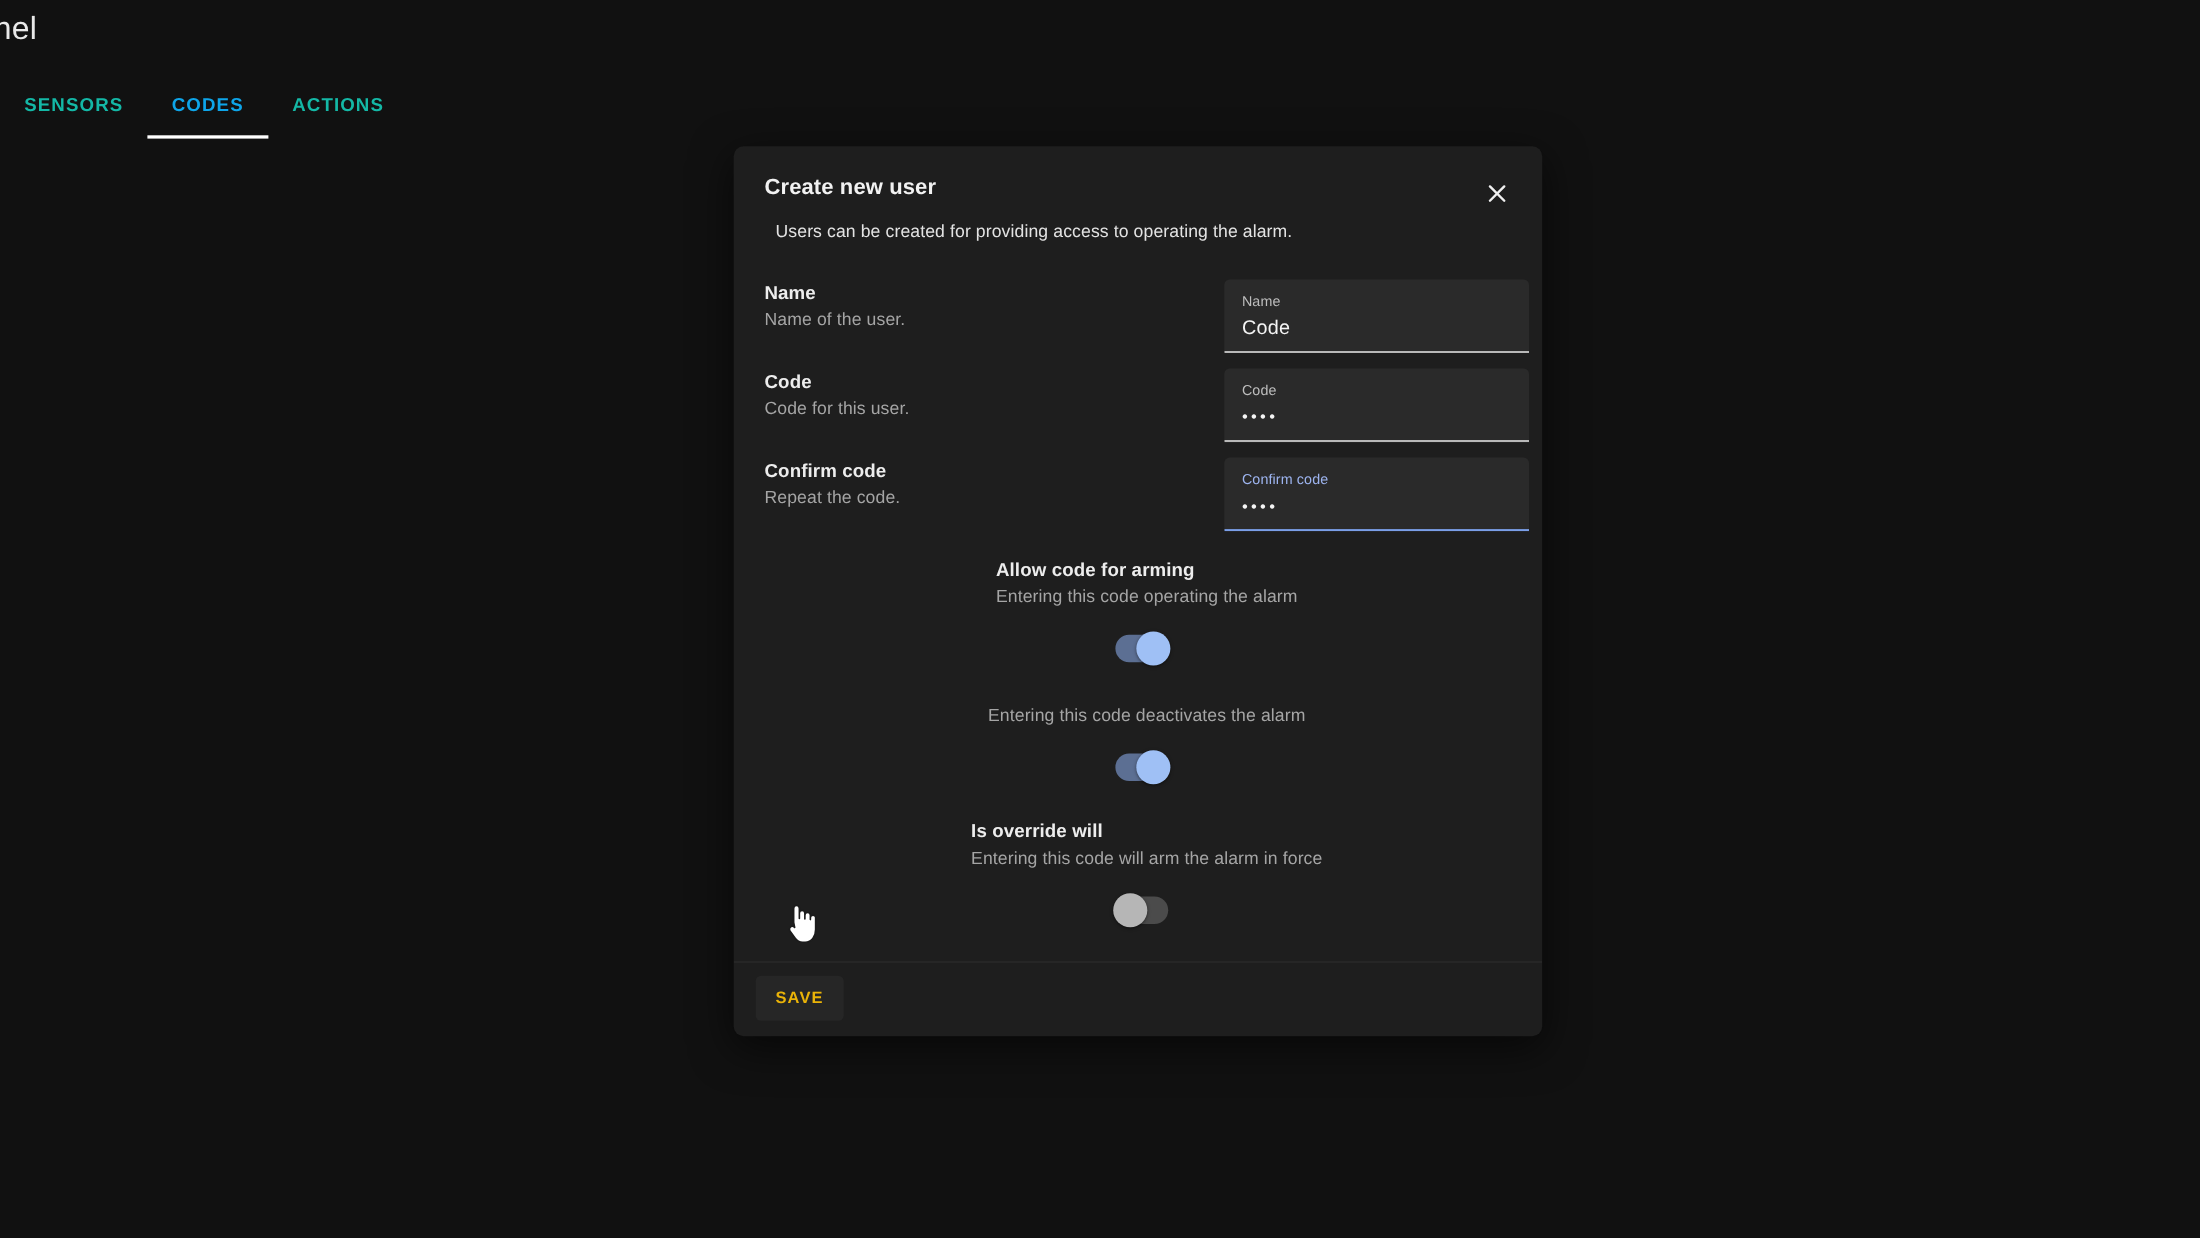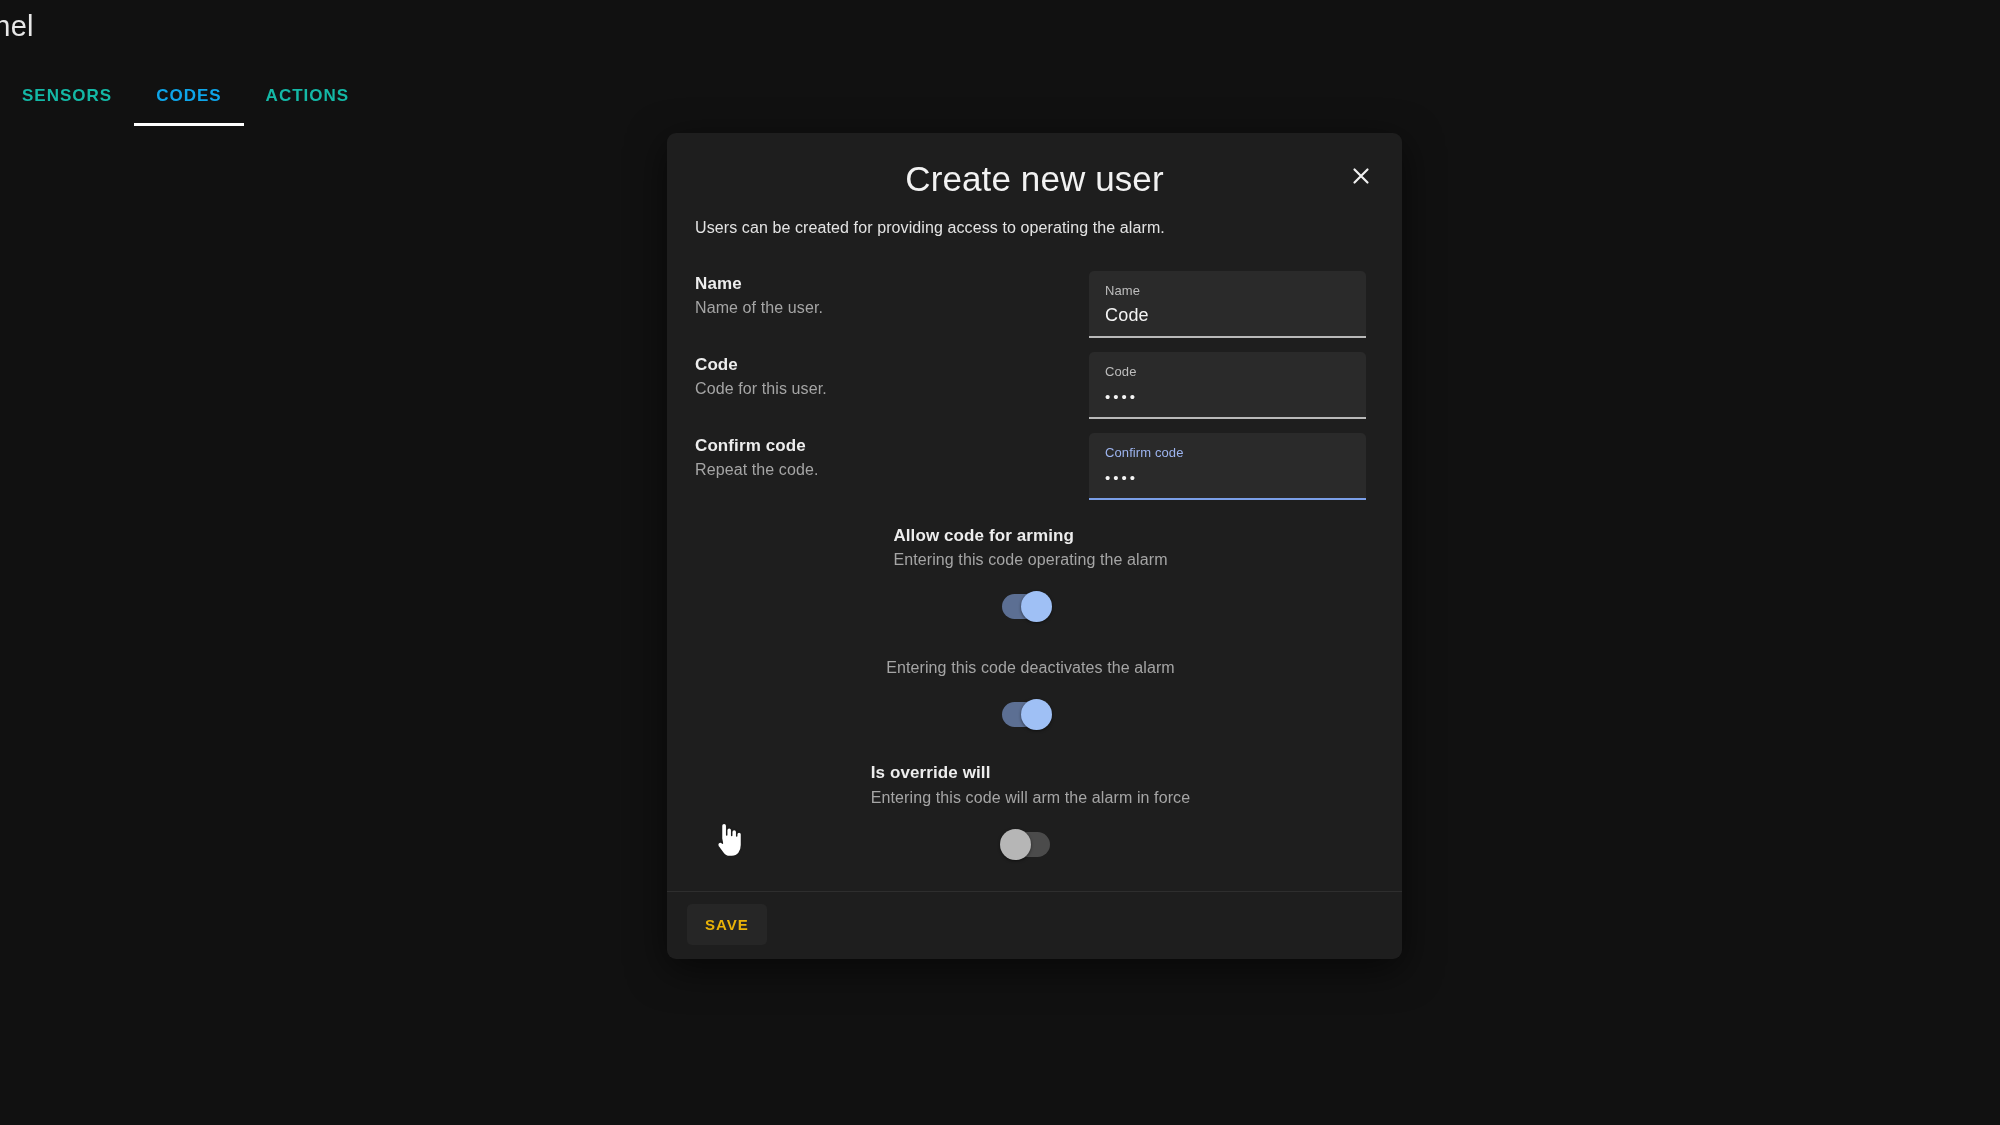--- a/index.html
+++ b/index.html
@@ -71,25 +71,24 @@
     box-shadow: 0 10px 38px rgba(0,0,0,.6);
     overflow: hidden;
   }
 
   .dialog-head {
     padding: 26px 28px 4px 28px;
     position: relative;
   }
 
   .dialog-title {
-    font-size: 35px;
+    font-size: 20px;
     color: #f2f2f2;
-    font-weight: normal;
-    letter-spacing: .1px;
-    text-align: center;
+    font-weight: bold;
+    letter-spacing: .1px;
   }
 
   .close-btn {
     position: absolute;
     right: 20px;
     top: 22px;
     width: 42px;
     height: 42px;
     display: flex;
     align-items: center;
@@ -99,24 +98,25 @@
     cursor: pointer;
     border-radius: 50%;
   }
   .close-btn svg { display: block; }
 
   .dialog-sub {
     margin-top: 20px;
     font-size: 16px;
     color: #e3e3e3;
     letter-spacing: .1px;
+    margin-left: 10px;
   }
 
   .dialog-body {
-    padding: 22px 36px 0 28px;
+    padding: 22px 12px 0 28px;
   }
 
   
   .row {
     display: flex;
     align-items: flex-start;
     justify-content: space-between;
     gap: 24px;
     min-height: 64px;
     padding: 8px 0 6px 0;

